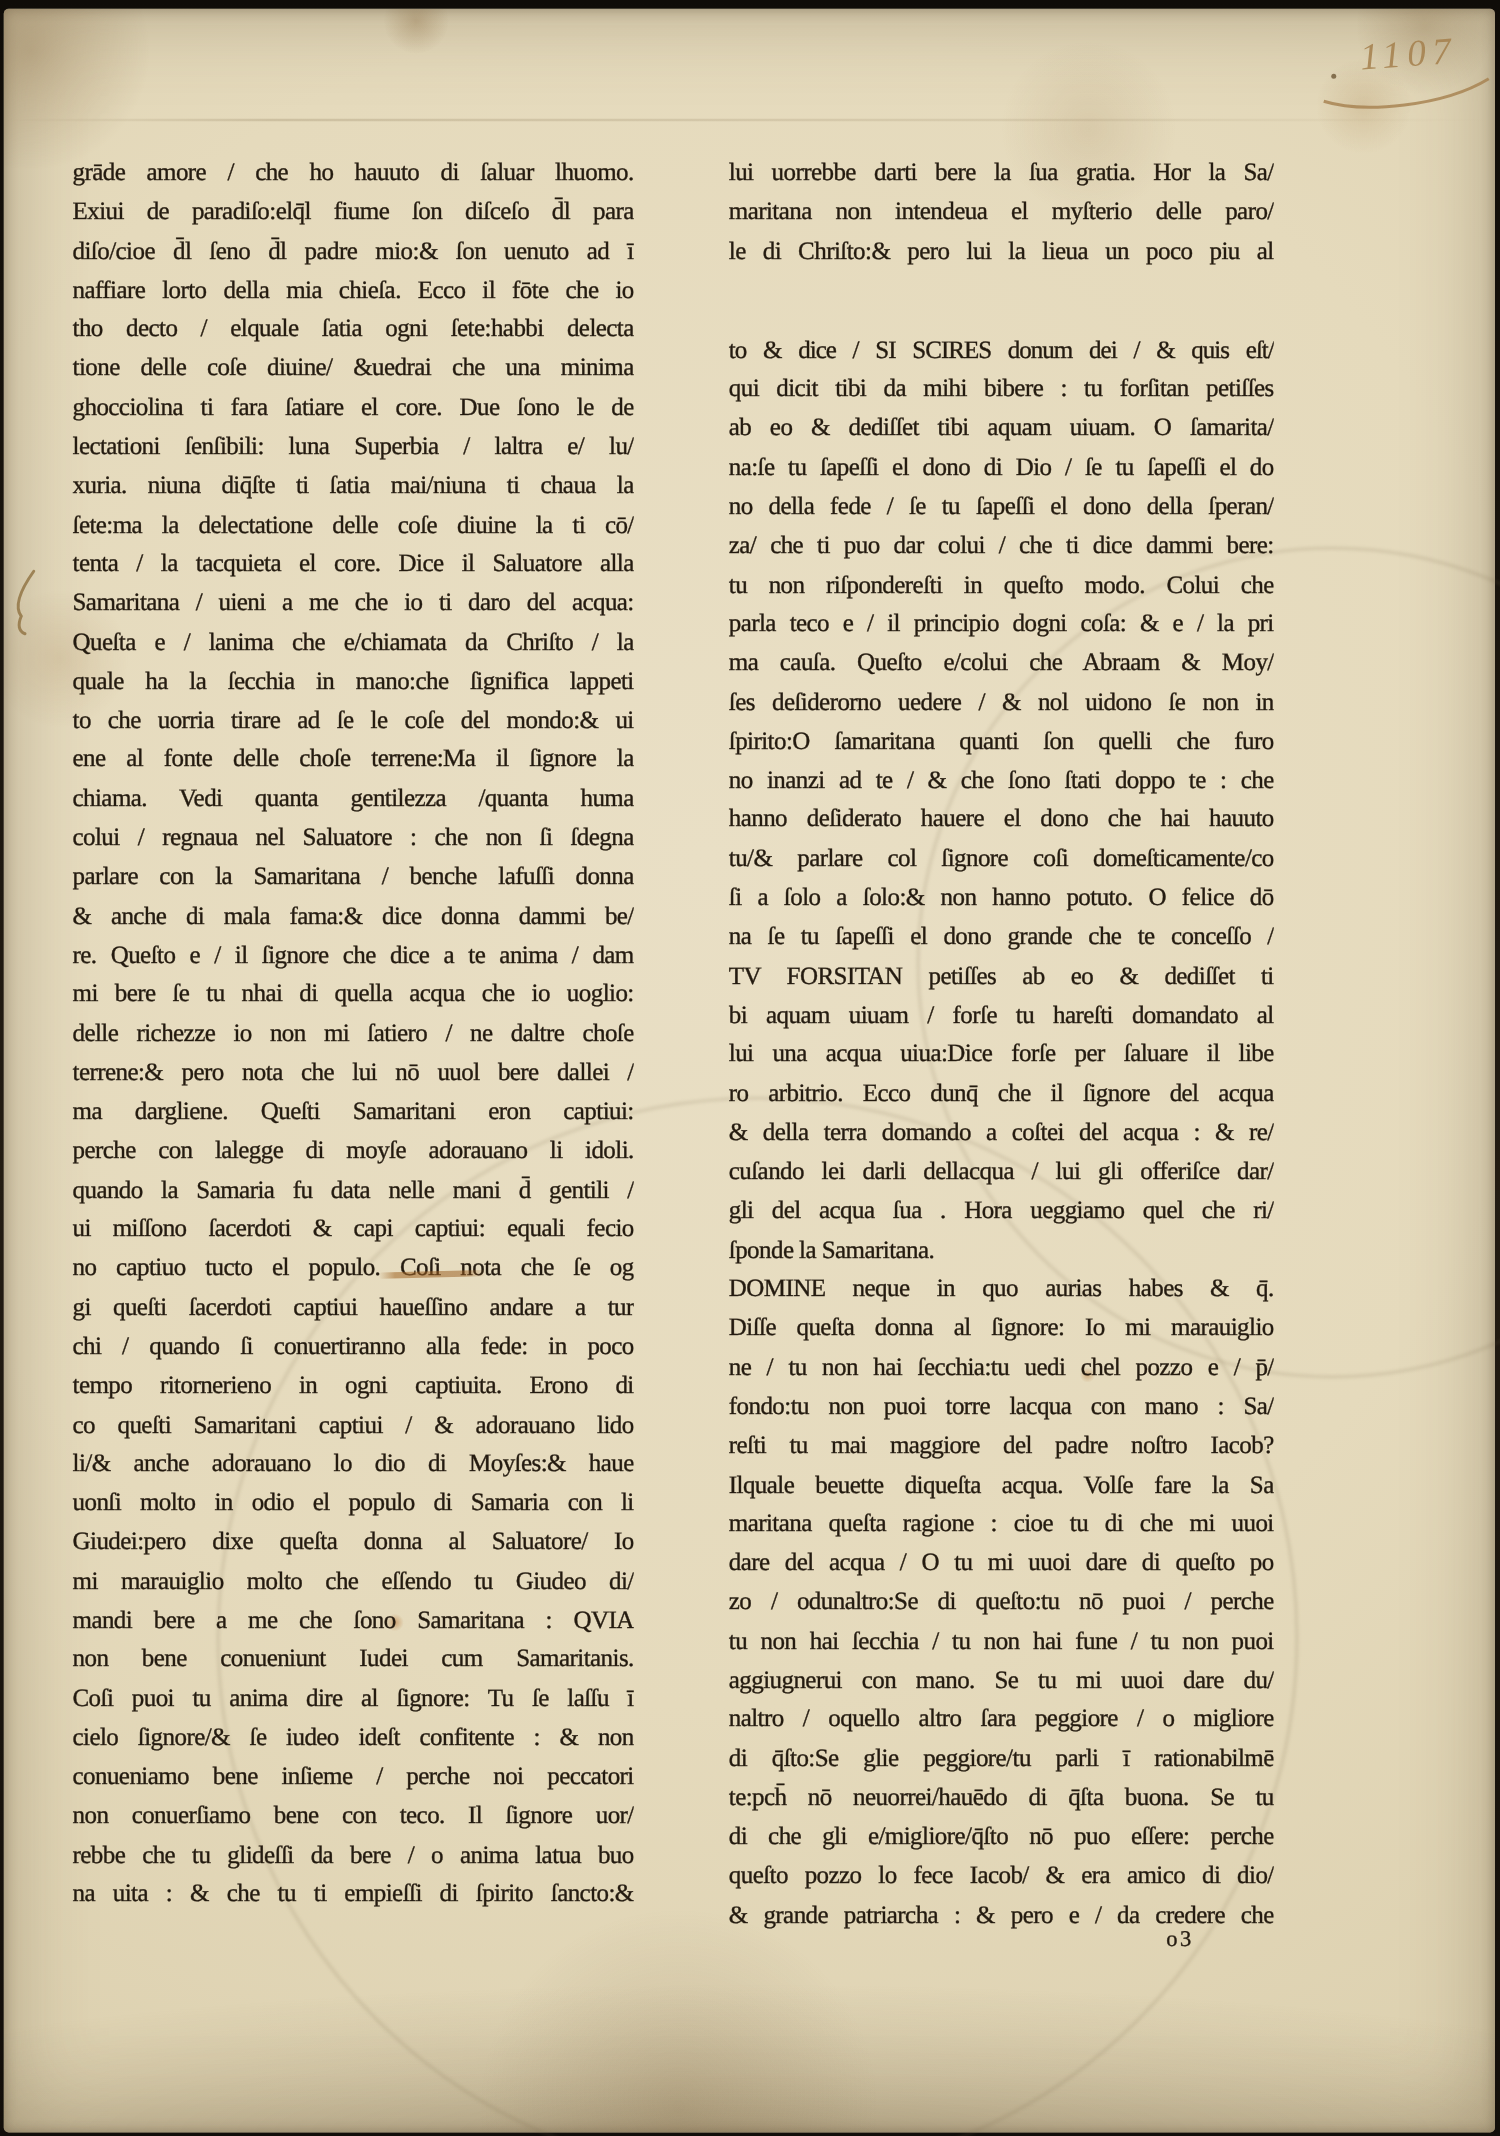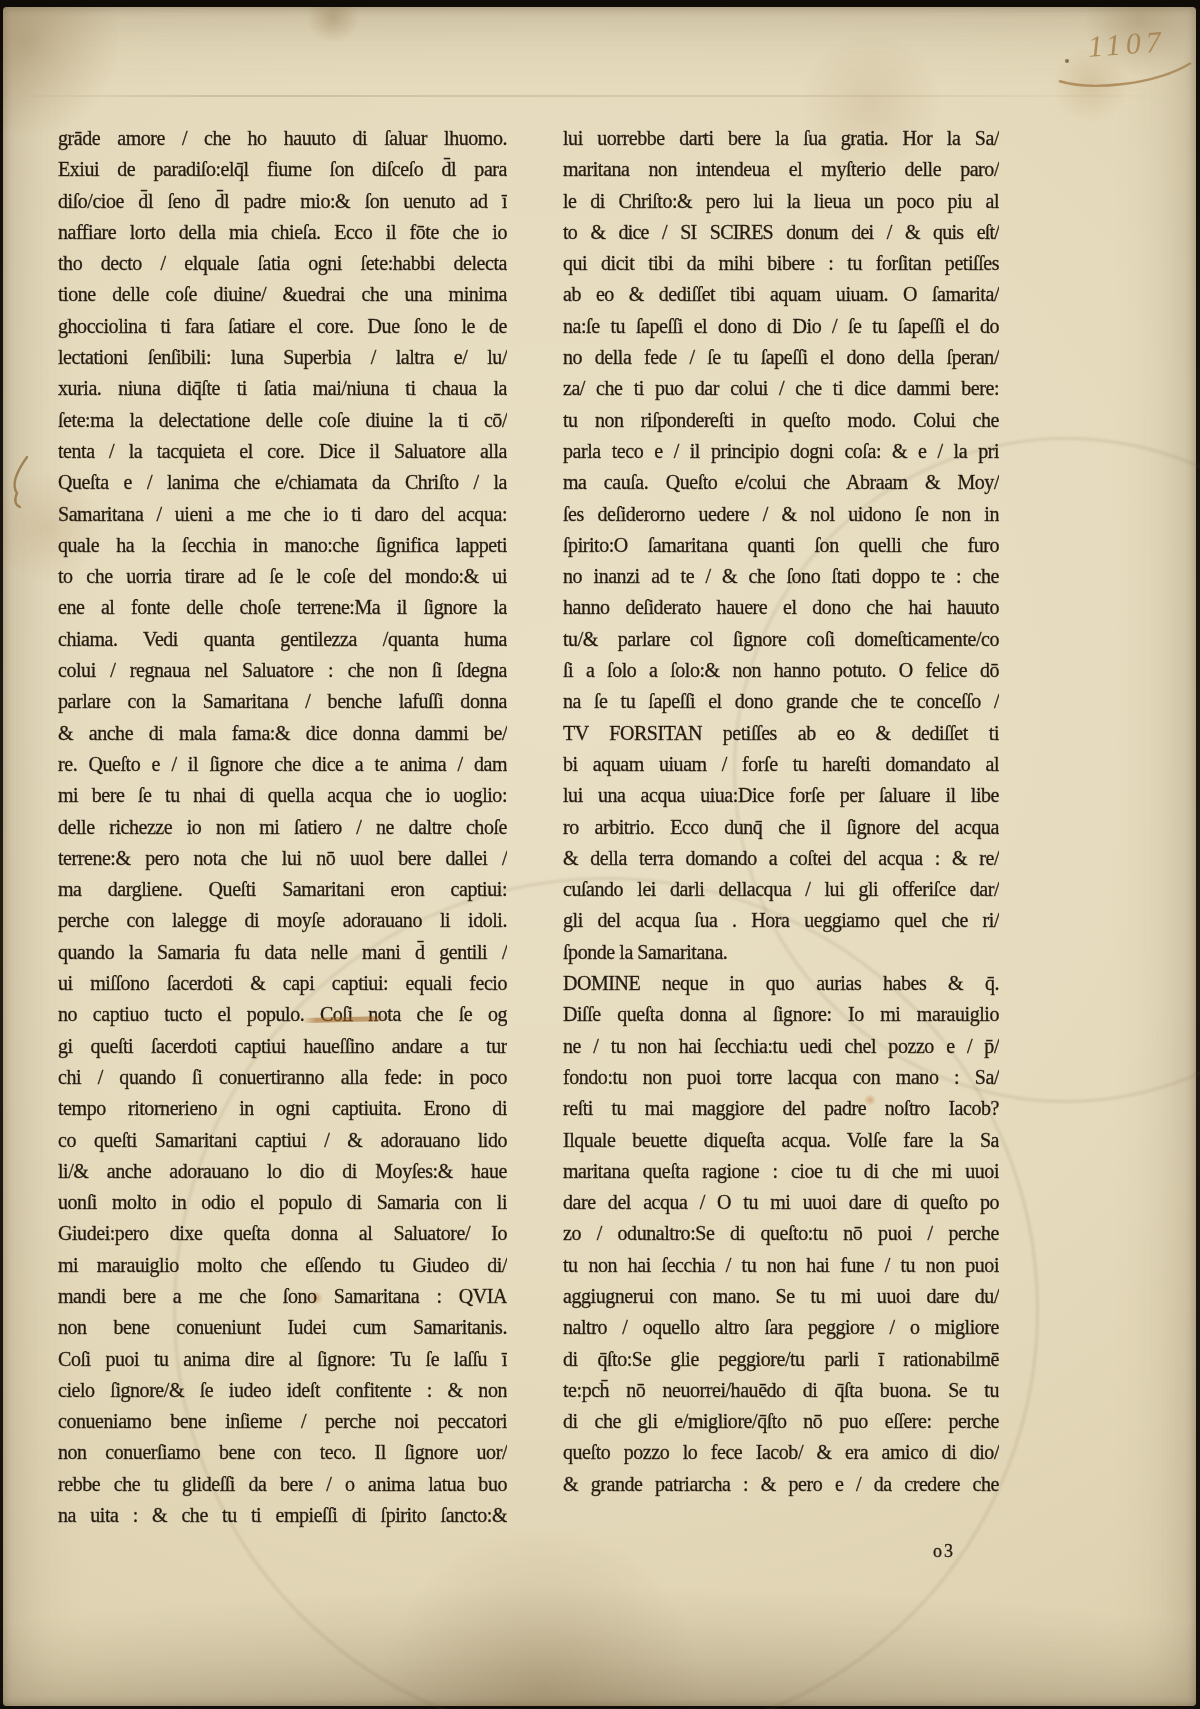--- a/index.html
+++ b/index.html
@@ -24,25 +24,25 @@
           radial-gradient(ellipse 70% 7% at 50% 100%, rgba(90,70,40,.22), transparent);}
   .crease{position:absolute;left:0;right:0;top:88px;height:2px;pointer-events:none;
          background:linear-gradient(90deg,transparent,rgba(120,100,65,.22) 18%,rgba(120,100,65,.12) 72%,transparent);}
   .stamp{position:absolute;border:3px solid rgba(115,98,66,.13);border-radius:50%;
          filter:blur(1.2px);pointer-events:none;}
   .stamp.c1{left:730px;top:430px;width:660px;height:660px;}
   .stamp.c2{left:170px;top:870px;width:860px;height:860px;}
 
   .col{position:absolute;top:116px;color:#241b10;font-family:Liberation Serif, serif;-webkit-text-stroke:.35px rgba(36,27,16,.85);}
   .col-left{left:55px;width:449px;}
-  .col-right{left:560px;width:436px;}
+  .col-right{left:580px;width:436px;}
   .line{height:31.3px;line-height:31.3px;font-size:20px;letter-spacing:-.45px;
         text-align:justify;text-align-last:justify;overflow:hidden;white-space:normal;}
   .line.ragged{text-align:right;text-align-last:left;}
-  .line.tight{letter-spacing:-.8px;}
+  .line.tight{letter-spacing:-.8px;margin-top:48px;}
 
   .folio{position:absolute;left:1085px;top:20px;color:#a5804d;font-style:italic;
          font-size:30px;letter-spacing:5px;transform:rotate(-4deg);opacity:.85;}
   .folio-flourish{position:absolute;left:1048px;top:48px;pointer-events:none;}
   .margin-mark{position:absolute;left:2px;top:446px;pointer-events:none;}
   .ink-underline{position:absolute;left:300px;top:1010px;width:86px;height:5px;border-radius:2px;
          transform:rotate(-1.5deg);
          background:linear-gradient(90deg,rgba(160,100,35,0),rgba(160,100,35,.55) 15%,rgba(150,90,30,.5) 80%,rgba(160,100,35,0));}
   .signature{position:absolute;left:930px;top:1514px;font-size:18px;color:#241b10;
          letter-spacing:2px;margin-top:20px;-webkit-text-stroke:.35px rgba(36,27,16,.85);}
@@ -74,22 +74,22 @@
         <div class="line">Exiui de paradiſo:elq̄l fiume ſon diſceſo d̄l para</div>
         <div class="line">diſo/cioe d̄l ſeno d̄l padre mio:&amp; ſon uenuto ad ī</div>
         <div class="line">naffiare lorto della mia chieſa. Ecco il fōte che io</div>
         <div class="line">tho decto / elquale ſatia ogni ſete:habbi delecta</div>
         <div class="line">tione delle coſe diuine/ &amp;uedrai che una minima</div>
         <div class="line">ghocciolina ti fara ſatiare el core. Due ſono le de</div>
         <div class="line">lectationi ſenſibili: luna Superbia / laltra e/ lu/</div>
         <div class="line">xuria. niuna diq̄ſte ti ſatia mai/niuna ti chaua la</div>
         <div class="line">ſete:ma la delectatione delle coſe diuine la ti cō/</div>
         <div class="line">tenta / la tacquieta el core. Dice il Saluatore alla</div>
+        <div class="line">Samaritana / uieni a me che io ti daro del acqua:</div>
         <div class="line">Queſta e / lanima che e/chiamata da Chriſto / la</div>
-        <div class="line">Samaritana / uieni a me che io ti daro del acqua:</div>
         <div class="line">quale ha la ſecchia in mano:che ſignifica lappeti</div>
         <div class="line">to che uorria tirare ad ſe le coſe del mondo:&amp; ui</div>
         <div class="line">ene al fonte delle choſe terrene:Ma il ſignore la</div>
         <div class="line">chiama. Vedi quanta gentilezza /quanta huma</div>
         <div class="line">colui / regnaua nel Saluatore : che non ſi ſdegna</div>
         <div class="line">parlare con la Samaritana / benche lafuſſi donna</div>
         <div class="line">&amp; anche di mala fama:&amp; dice donna dammi be/</div>
         <div class="line">re. Queſto e / il ſignore che dice a te anima / dam</div>
         <div class="line">mi bere ſe tu nhai di quella acqua che io uoglio:</div>
         <div class="line">delle richezze io non mi ſatiero / ne daltre choſe</div>

